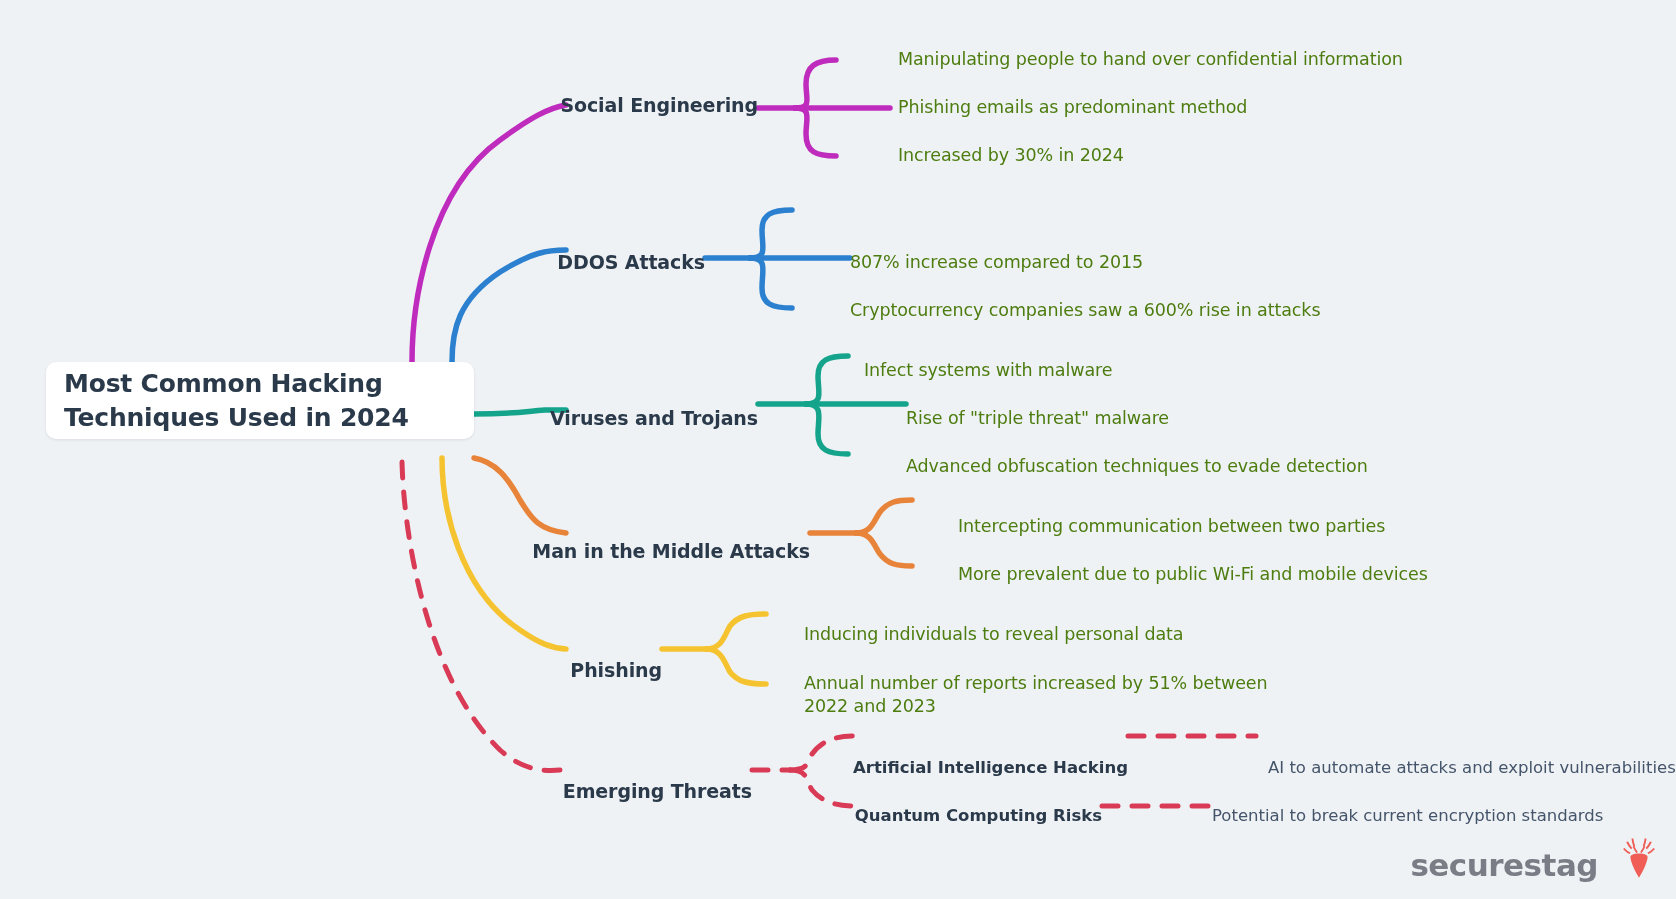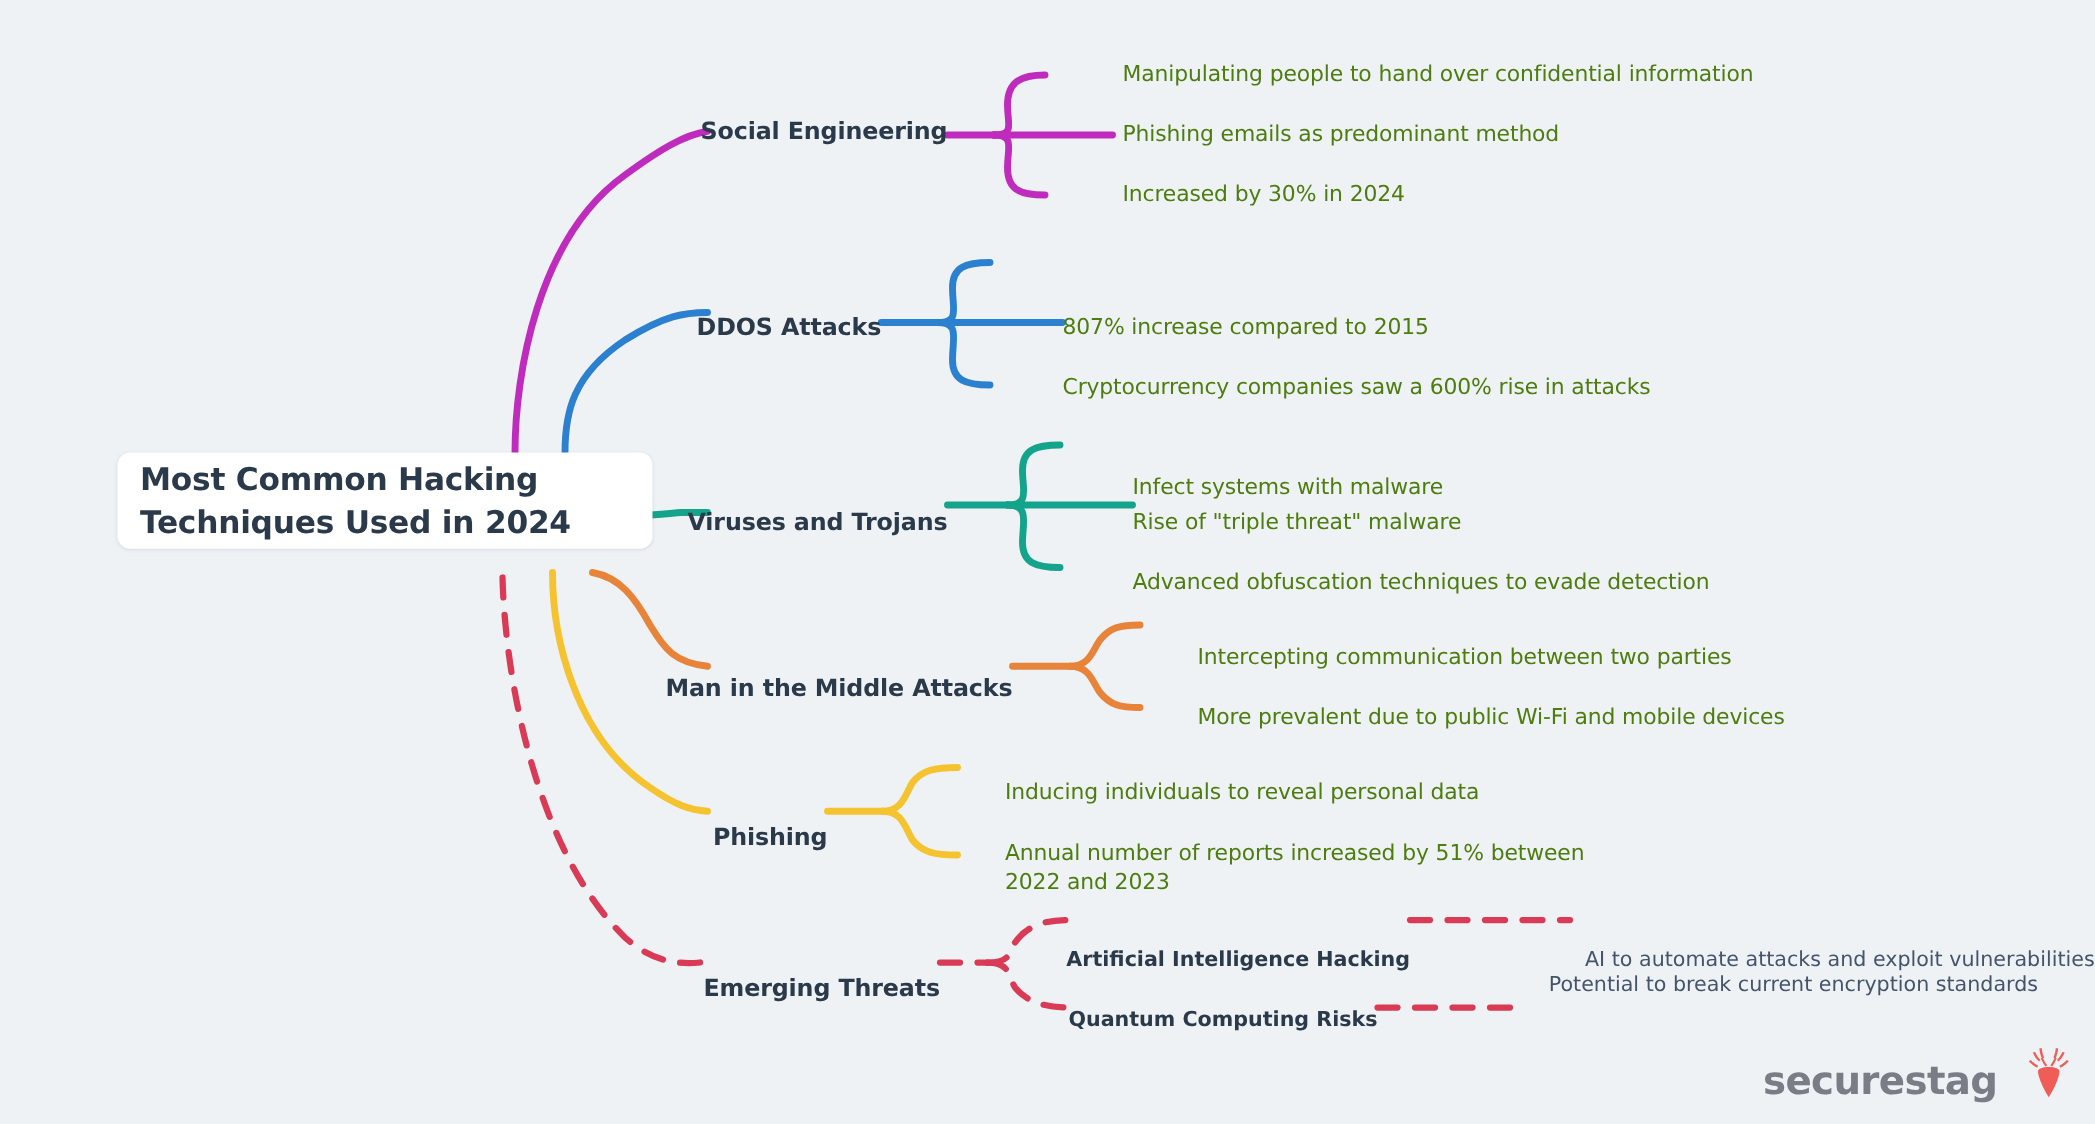--- a/index.html
+++ b/index.html
@@ -30,21 +30,20 @@
     top: 362px;
     width: 428px;
     height: 77px;
     background: #ffffff;
     border-radius: 10px;
     box-shadow: 0 1px 3px rgba(20,35,60,0.10);
     display: flex;
     align-items: center;
     box-sizing: border-box;
     padding: 0 18px 0 18px;
-    margin-left: 48px;
   }
   .root-title {
     font-size: 25px;
     font-weight: bold;
     line-height: 1.36;
     color: #2b3a4a;
     letter-spacing: -0.2px;
   }
   .node {
     position: absolute;
@@ -167,40 +166,40 @@
   <div class="node branch-label right-anchor" style="left:758px; top:105px;">Social Engineering</div>
   <div class="node leaf-label" style="left:898px; top:60px;">Manipulating people to hand over confidential information</div>
   <div class="node leaf-label" style="left:898px; top:108px;">Phishing emails as predominant method</div>
   <div class="node leaf-label" style="left:898px; top:156px;">Increased by 30% in 2024</div>
 
   <div class="node branch-label right-anchor" style="left:705px; top:262px;">DDOS Attacks</div>
   <div class="node leaf-label" style="left:850px; top:263px;">807% increase compared to 2015</div>
   <div class="node leaf-label" style="left:850px; top:311px;">Cryptocurrency companies saw a 600% rise in attacks</div>
 
   <div class="node branch-label right-anchor" style="left:758px; top:418px;">Viruses and Trojans</div>
-  <div class="node leaf-label" style="left:906px; top:371px;margin-top:20px;">Infect systems with malware</div>
+  <div class="node leaf-label" style="left:864px; top:371px;">Infect systems with malware</div>
   <div class="node leaf-label" style="left:906px; top:419px;">Rise of "triple threat" malware</div>
   <div class="node branch-label right-anchor" style="left:810px; top:551px;">Man in the Middle Attacks</div>
 
   <div class="node leaf-label" style="left:906px; top:467px;">Advanced obfuscation techniques to evade detection</div>
   <div class="node leaf-label" style="left:958px; top:527px;">Intercepting communication between two parties</div>
   <div class="node leaf-label" style="left:958px; top:575px;">More prevalent due to public Wi-Fi and mobile devices</div>
 
   <div class="node branch-label right-anchor" style="left:662px; top:670px;">Phishing</div>
   <div class="node leaf-label" style="left:804px; top:635px;">Inducing individuals to reveal personal data</div>
   <div class="node leaf-label" style="left:804px; top:695px;">Annual number of reports increased by 51% between
 2022 and 2023</div>
 
   <div class="node branch-label right-anchor" style="left:752px; top:791px;">Emerging Threats</div>
 
   <div class="node sub-branch-label" style="left:1128px; top:767px;">Artificial Intelligence Hacking</div>
   <div class="node sub-leaf-label" style="left:1268px; top:767px;">AI to automate attacks and exploit vulnerabilities</div>
 
   <div class="node sub-branch-label" style="left:1102px; top:815px;">Quantum Computing Risks</div>
-  <div class="node sub-leaf-label" style="left:1212px; top:787px;margin-left:27px;">Potential to break current encryption standards</div>
+  <div class="node sub-leaf-label" style="left:1212px; top:815px;">Potential to break current encryption standards</div>
 
   <div class="logo">
     <span class="logo-word">securestag</span>
     <svg class="logo-stag" width="42" height="48" viewBox="0 0 42 48" fill="none">
       <g fill="#ef5d56">
 
         <path d="M13.5 3.5 c0.3 3.2 1.0 6.0 2.2 8.4 l1.6-0.9 c-1.0-2.1-1.6-4.6-1.9-7.5z"></path>
         <path d="M8.2 7.0 c1.3 2.9 2.9 5.3 4.9 7.2 l1.3-1.3 c-1.7-1.6-3.1-3.7-4.3-6.3z"></path>
         <path d="M5.0 14.0 c2.0 2.3 4.2 4.0 6.7 5.1 l0.8-1.6 c-2.2-1.0-4.1-2.5-5.9-4.5z"></path>
         <path d="M14.6 11.6 c1.1 2.6 2.3 4.8 3.8 6.6 l1.4-1.1 c-1.3-1.6-2.4-3.6-3.5-6.0z"></path>

